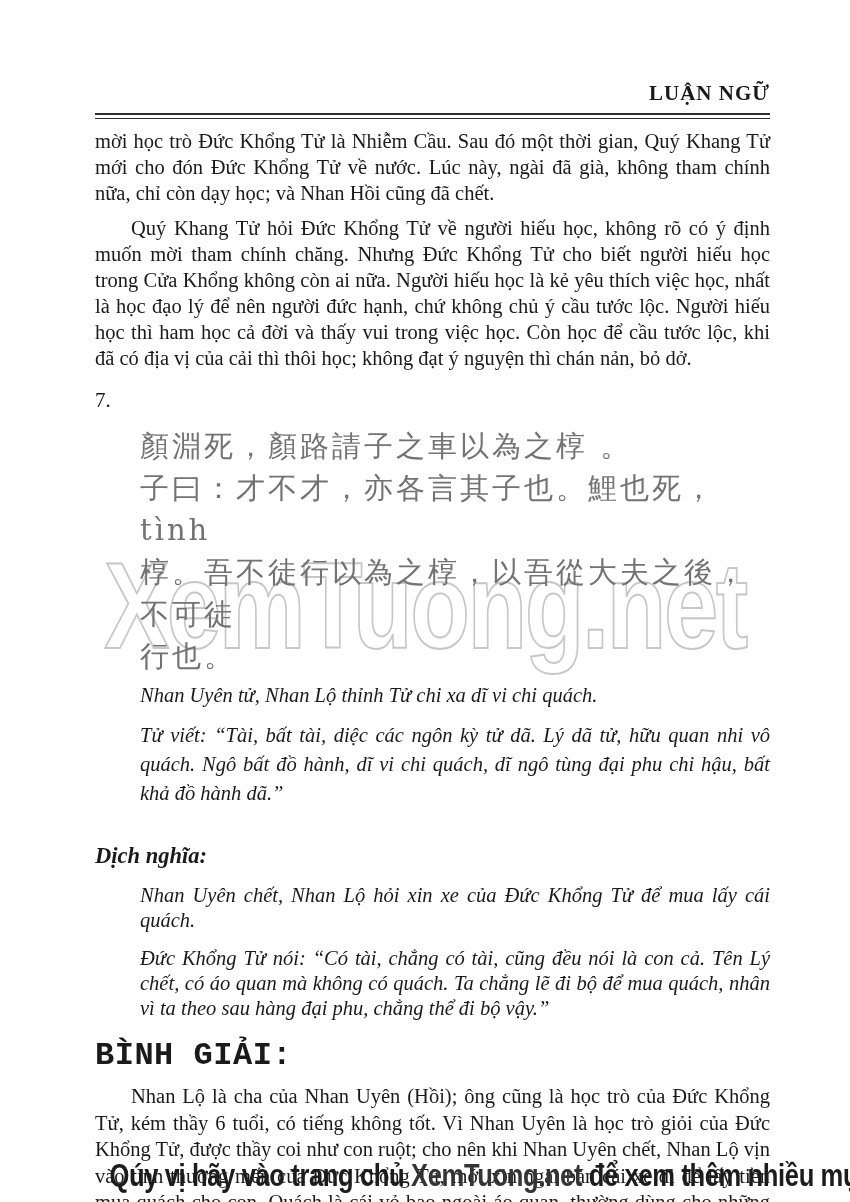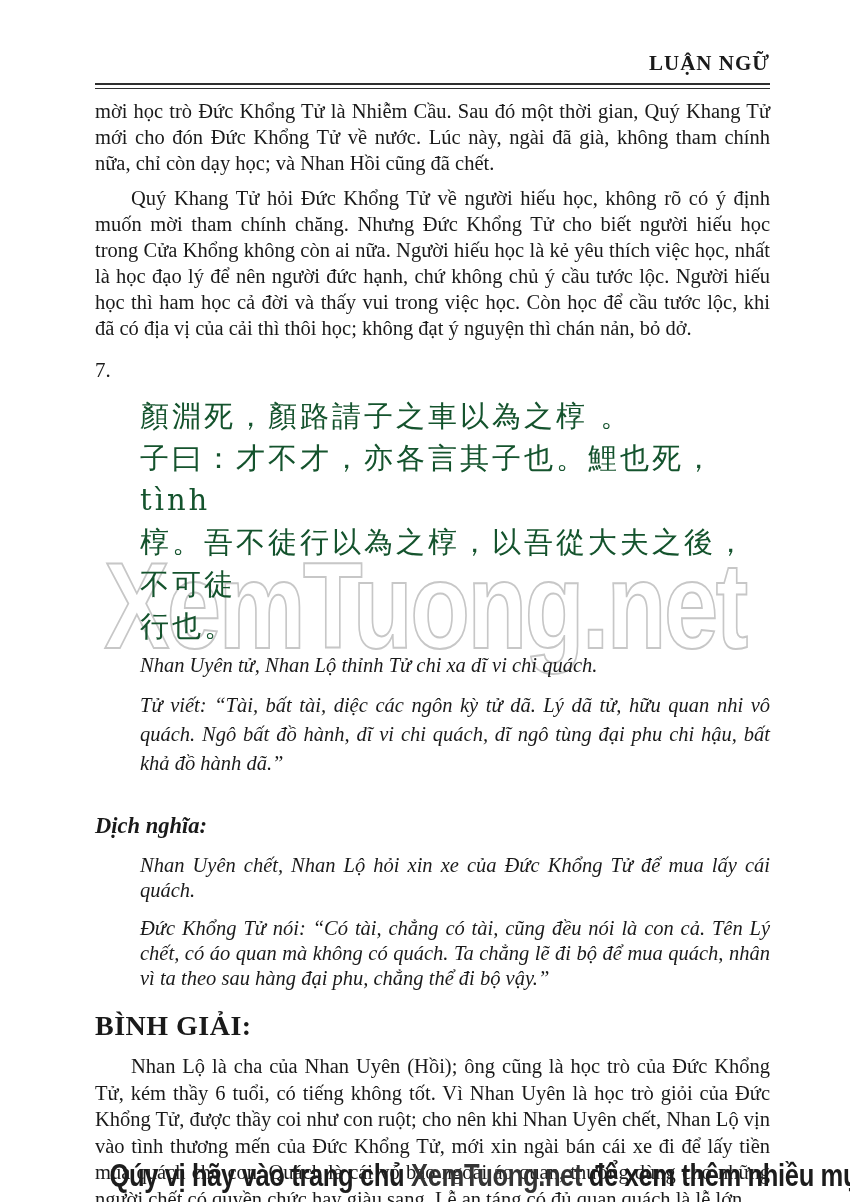--- a/index.html
+++ b/index.html
@@ -22,20 +22,21 @@
     z-index: 1;
     padding: 50px 80px 0 95px; 
   }
   
   .header-title {
     text-align: right;
     font-weight: bold;
     font-size: 21px;
     letter-spacing: 1px;
     line-height: 26px;
+    margin-top: 30px;
   }
   .double-rule {
     margin-top: 7px;
     height: 6px;
     border-top: 2px solid #2e2e2e;
     border-bottom: 1px solid #2e2e2e;
   }
   
   .para {
     font-size: 20.5px;
@@ -52,21 +53,21 @@
     line-height: 26px;
   }
   
   .chinese {
     margin-top: 12px;
     margin-left: 45px;
     font-size: 29px;
     line-height: 42px;
     letter-spacing: 3px;
     font-family: "DejaVu Serif", serif;
-    color: #14532d;
+    color: #737373;
   }
   
   .phonetic {
     margin-left: 45px;
     font-style: italic;
     font-size: 20.5px;
     line-height: 29px;
     text-align: justify;
   }
   .phonetic-line { margin-top: 4px; }
@@ -84,23 +85,24 @@
     margin-top: 13px;
     font-style: italic;
     font-size: 20.5px;
     line-height: 25px;
     text-align: justify;
   }
   
   .heading {
     margin-top: 20px;
     font-weight: bold;
-    font-size: 28px;
+    font-size: 32px;
     line-height: 30px;
     letter-spacing: 0.5px;
+    font-family: Liberation Mono, monospace;
   }
   .commentary {
     margin-top: 12px;
     font-size: 20.5px;
     line-height: 26.5px;
     text-align: justify;
     text-indent: 36px;
   }
   
   .watermark {

